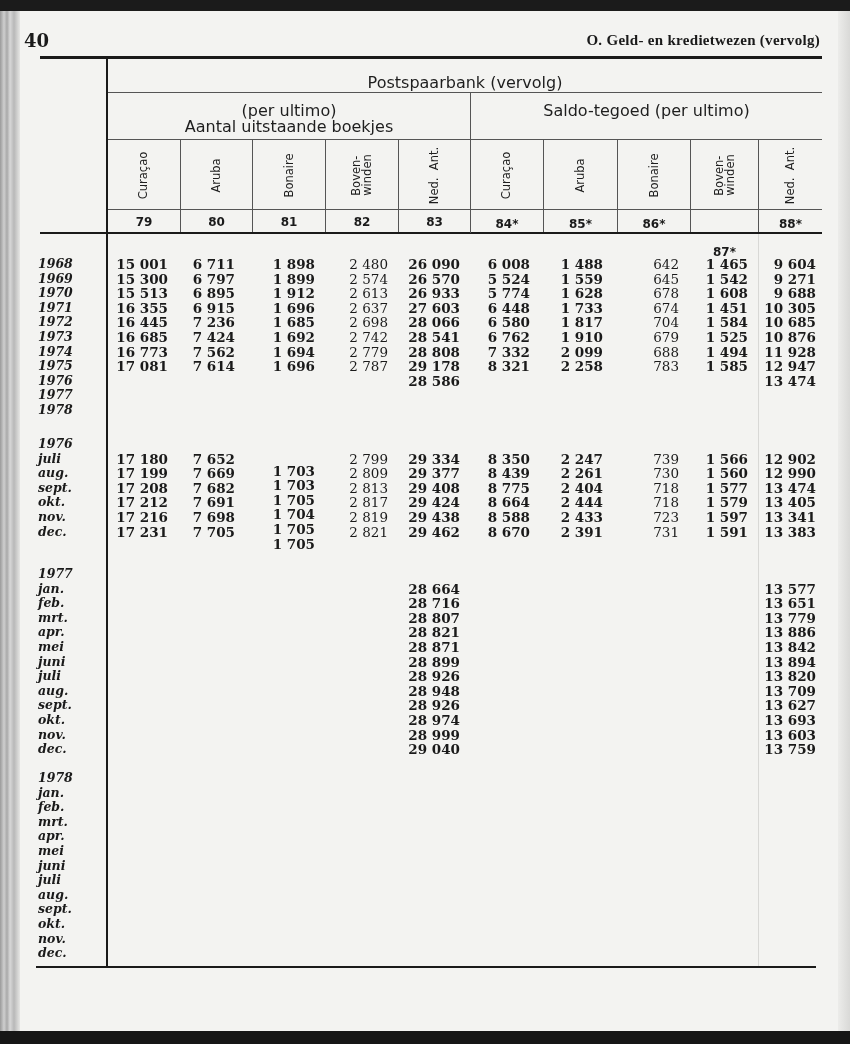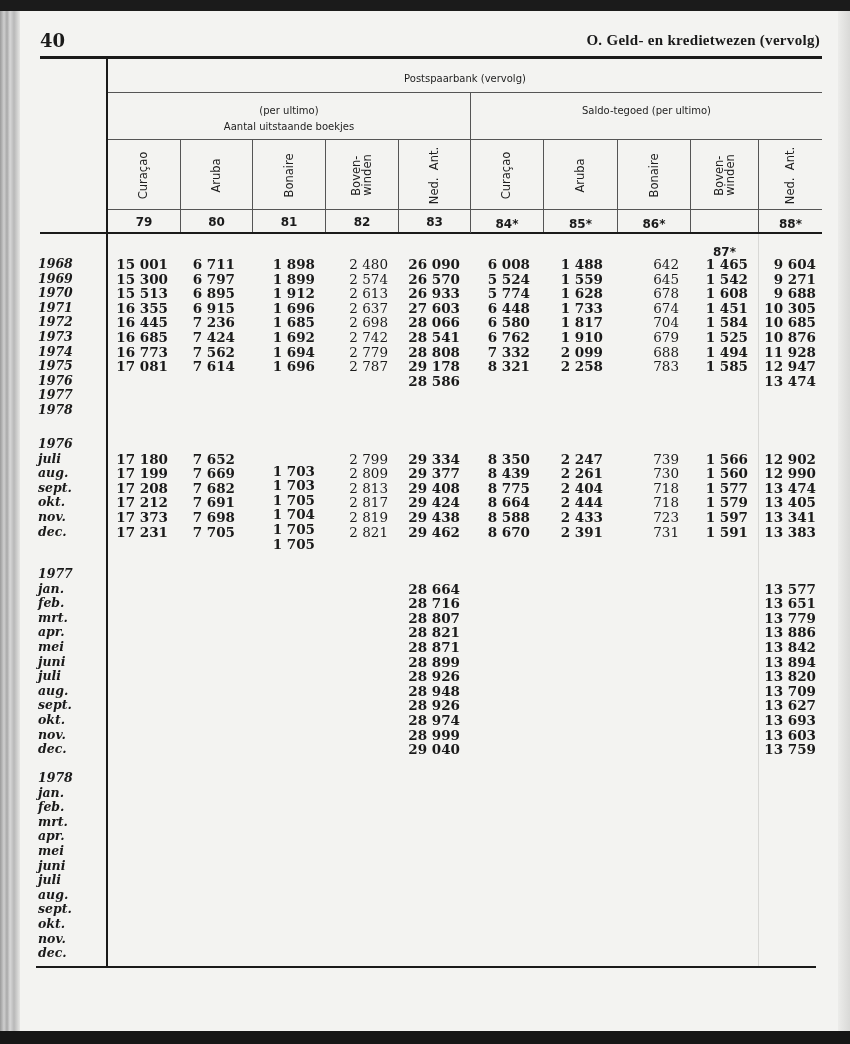--- a/index.html
+++ b/index.html
@@ -9,27 +9,27 @@
     font-family: "DejaVu Serif", serif;
     color: #1a1a1a;
   }
   .top-band { position: absolute; left: 0; top: 0; width: 850px; height: 11px; background: #1b1b1b; }
   .bottom-band { position: absolute; left: 0; top: 1031px; width: 850px; height: 13px; background: #161616; }
   .spine { position: absolute; left: 0; top: 11px; width: 20px; height: 1020px;
     background: linear-gradient(to right, #9a9a9a 0, #cfcfcf 4px, #a9a9a9 7px, #d8d8d8 10px, #b8b8b8 14px, #e6e6e4 20px); }
   .right-edge { position: absolute; left: 838px; top: 11px; width: 12px; height: 1020px;
     background: linear-gradient(to right, #ececea, #d9d9d7); }
 
-  .page-number { position: absolute; left: 40px; top: 30px; font-family: "DejaVu Serif", serif; font-weight: bold; font-size: 18px; }
+  .page-number { position: absolute; left: 24px; top: 30px; font-family: "DejaVu Serif", serif; font-weight: bold; font-size: 18px; }
   .section-title { position: absolute; right: 30px; top: 32px; font-family: "Liberation Serif", serif; font-weight: bold; font-size: 15px; letter-spacing: 0.3px; }
 
   .rule { position: absolute; background: #1a1a1a; }
   .thin { position: absolute; background: #555; }
 
-  .hdr-text { position: absolute; font-family: "DejaVu Sans", sans-serif; font-size: 10px; text-align: center; color: #1e1e1e; }
+  .hdr-text { position: absolute; font-family: "DejaVu Sans", sans-serif; font-size: 16px; text-align: center; color: #1e1e1e; }
   .rot-cell { position: absolute; top: 141px; height: 68px; display: flex; align-items: center; justify-content: center; }
   .rot-label { transform: rotate(-90deg); white-space: pre; font-family: "DejaVu Sans", sans-serif; font-size: 11.5px; line-height: 11px; text-align: left; color: #1e1e1e; }
   .colnum { position: absolute; top: 213px; height: 18px; font-family: "DejaVu Sans", sans-serif; font-weight: bold; font-size: 12px; text-align: center; line-height: 18px; }
 
   .stub { position: absolute; left: 38px; width: 68px; font-family: "DejaVu Serif", serif; font-style: italic; font-weight: bold; font-size: 12.5px; line-height: 14.6px; }
   .stub .lbl { display: block; height: 14.6px; white-space: nowrap; }
 
   .col { position: absolute; font-family: "DejaVu Serif", serif; font-size: 13.5px; line-height: 14.6px; text-align: right; }
   .col .v { display: block; height: 14.6px; white-space: nowrap; }
   .col .v.b { font-weight: bold; }
@@ -269,21 +269,21 @@
       <span class="lbl">sept.</span>
       <span class="lbl">okt.</span>
       <span class="lbl">nov.</span>
       <span class="lbl">dec.</span>
     </div>
     <div class="col" style="top: 451.6px; left: 88px; width: 80px; text-align: right;">
       <span class="v b">17 180</span>
       <span class="v b">17 199</span>
       <span class="v b">17 208</span>
       <span class="v b">17 212</span>
-      <span class="v b">17 373</span>
+      <span class="v b">17 216</span>
       <span class="v b">17 231</span>
     </div>
     <div class="col" style="top: 451.6px; left: 155px; width: 80px;">
       <span class="v b">7 652</span>
       <span class="v b">7 669</span>
       <span class="v b">7 682</span>
       <span class="v b">7 691</span>
       <span class="v b">7 698</span>
       <span class="v b">7 705</span>
     </div>

